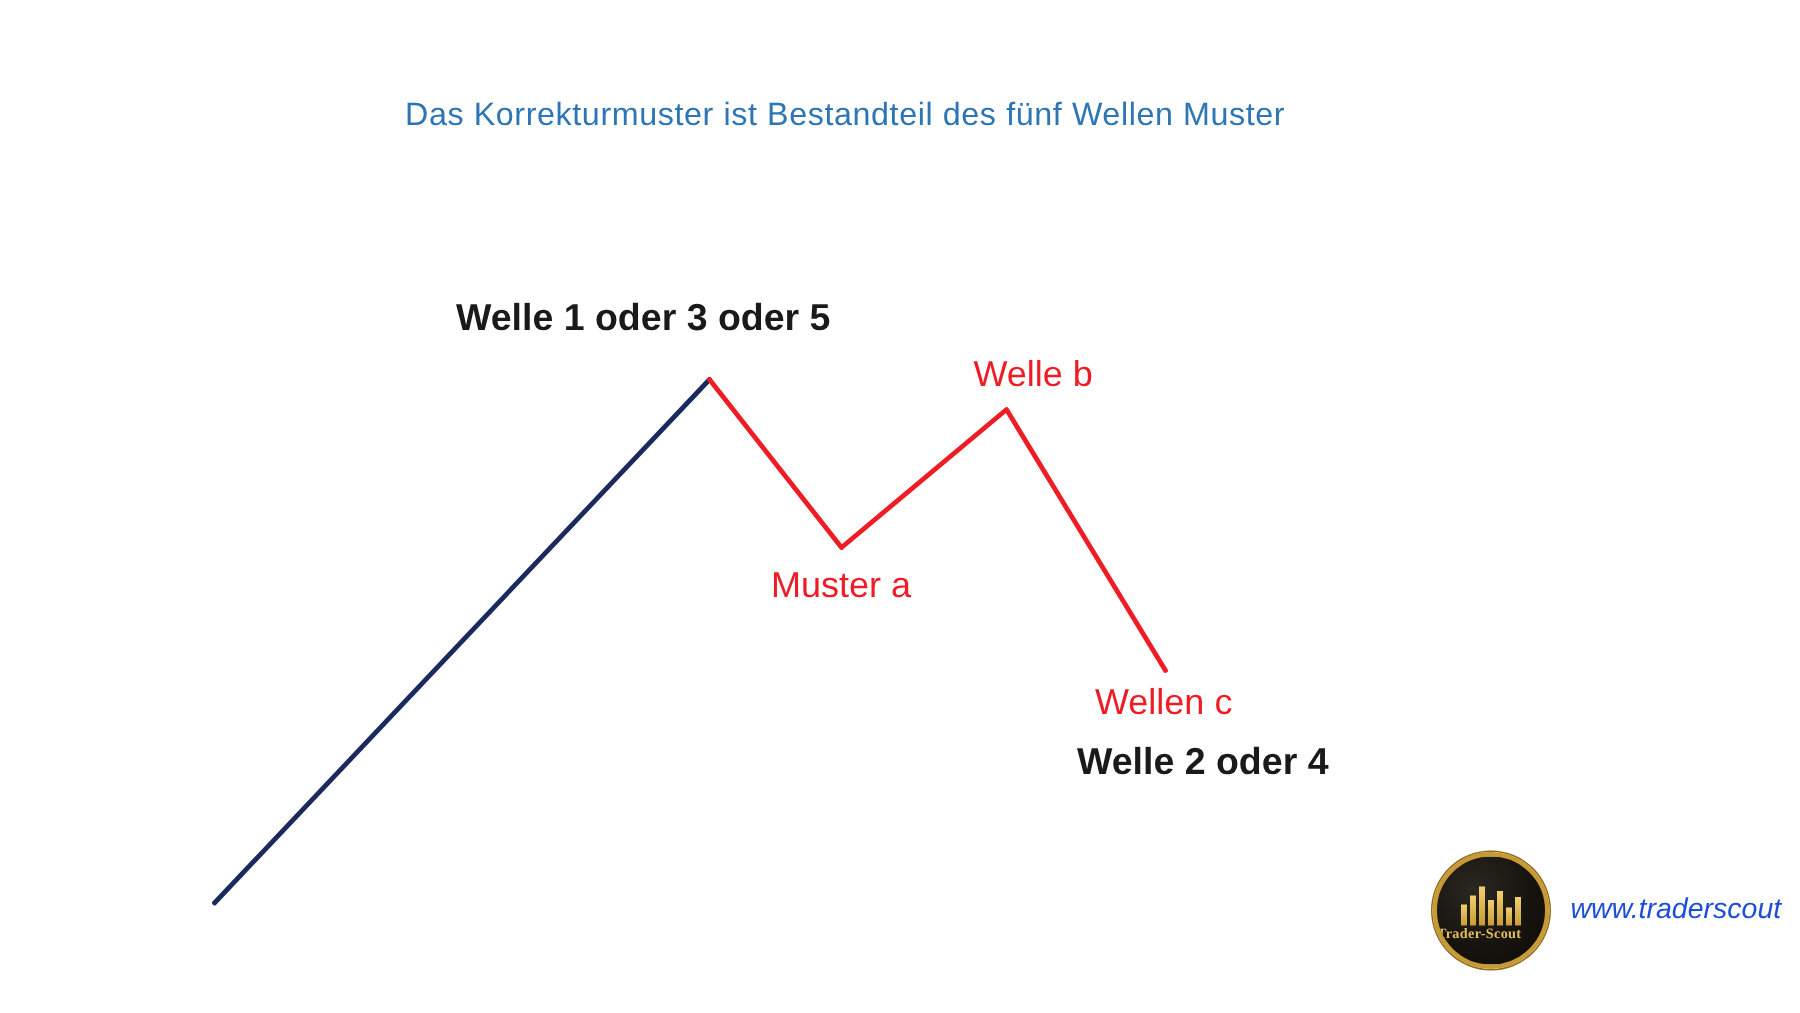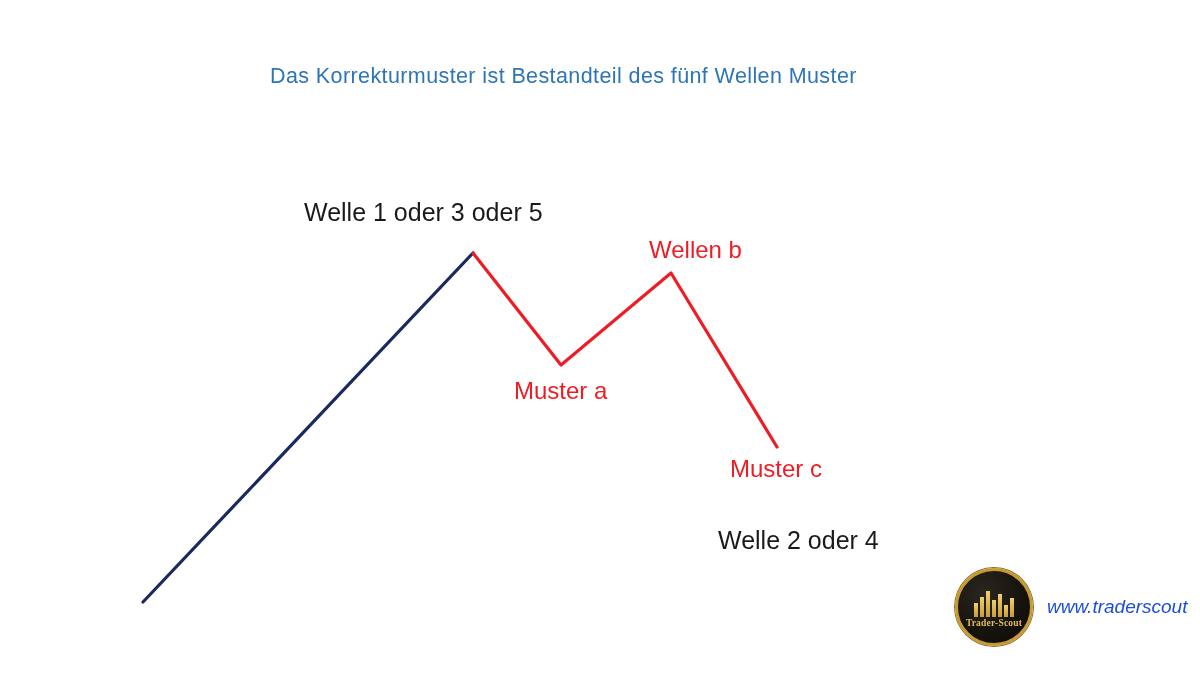--- a/index.html
+++ b/index.html
@@ -47,29 +47,29 @@
     font-size: 21.5px;
     color: #2e75b6;
     letter-spacing: 0.4px;
     font-weight: 400;
   }
 
   
   .label-black {
     color: #1a1a1a;
     font-size: 25px;
-    font-weight: 400;
+    font-weight: 700;
   }
   #label-wave135 {
     left: 265px;
     top: 200px;
   }
   #label-wave24 {
     left: 679px;
-    top: 528px;
+    top: 496px;
   }
 
   
   .label-red {
     color: #ee1c25;
     font-size: 24px;
     font-weight: 400;
   }
   #label-wave-a {
     left: 475px;
@@ -126,21 +126,20 @@
   #logo-bars i:nth-child(4) { height: 17px; }
   #logo-bars i:nth-child(5) { height: 23px; }
   #logo-bars i:nth-child(6) { height: 12px; }
   #logo-bars i:nth-child(7) { height: 19px; }
 
   #logo-text {
     position: absolute;
     left: 0;
     right: 0;
     bottom: 15px;
-    text-align: center;
     color: #e3bc5c;
     font-family: "Liberation Serif", serif;
     font-weight: bold;
     font-size: 9.5px;
     letter-spacing: 0.2px;
   }
 
   #site-url {
     position: relative;
     font-size: 19px;
@@ -155,23 +154,23 @@
 <div id="canvas">
 
   <div id="title" class="label">Das Korrekturmuster ist Bestandteil des fünf Wellen Muster</div>
 
   <svg class="wave-svg" viewBox="0 0 1200 675" preserveAspectRatio="none" xmlns="http://www.w3.org/2000/svg">
     <polyline points="104,602 434,253" fill="none" stroke="#1a2a5e" stroke-width="3.2" stroke-linecap="round" stroke-linejoin="round"></polyline>
     <polyline points="434,253 522,365 632,273 738,447" fill="none" stroke="#ee1c25" stroke-width="3.2" stroke-linecap="round" stroke-linejoin="round"></polyline>
   </svg>
 
   <div id="label-wave135" class="label label-black">Welle 1 oder 3 oder 5</div>
-  <div id="label-wave-b" class="label label-red">Wellen b</div>
+  <div id="label-wave-b" class="label label-red">Welle b</div>
   <div id="label-wave-a" class="label label-red">Muster a</div>
-  <div id="label-wave-c" class="label label-red">Muster c</div>
+  <div id="label-wave-c" class="label label-red">Wellen c</div>
   <div id="label-wave24" class="label label-black">Welle 2 oder 4</div>
 
   <div id="branding">
     <div id="logo-mark">
       <div id="logo-bars">
         <i></i>
           <i></i>
           <i></i>
           <i></i>
           <i></i>

